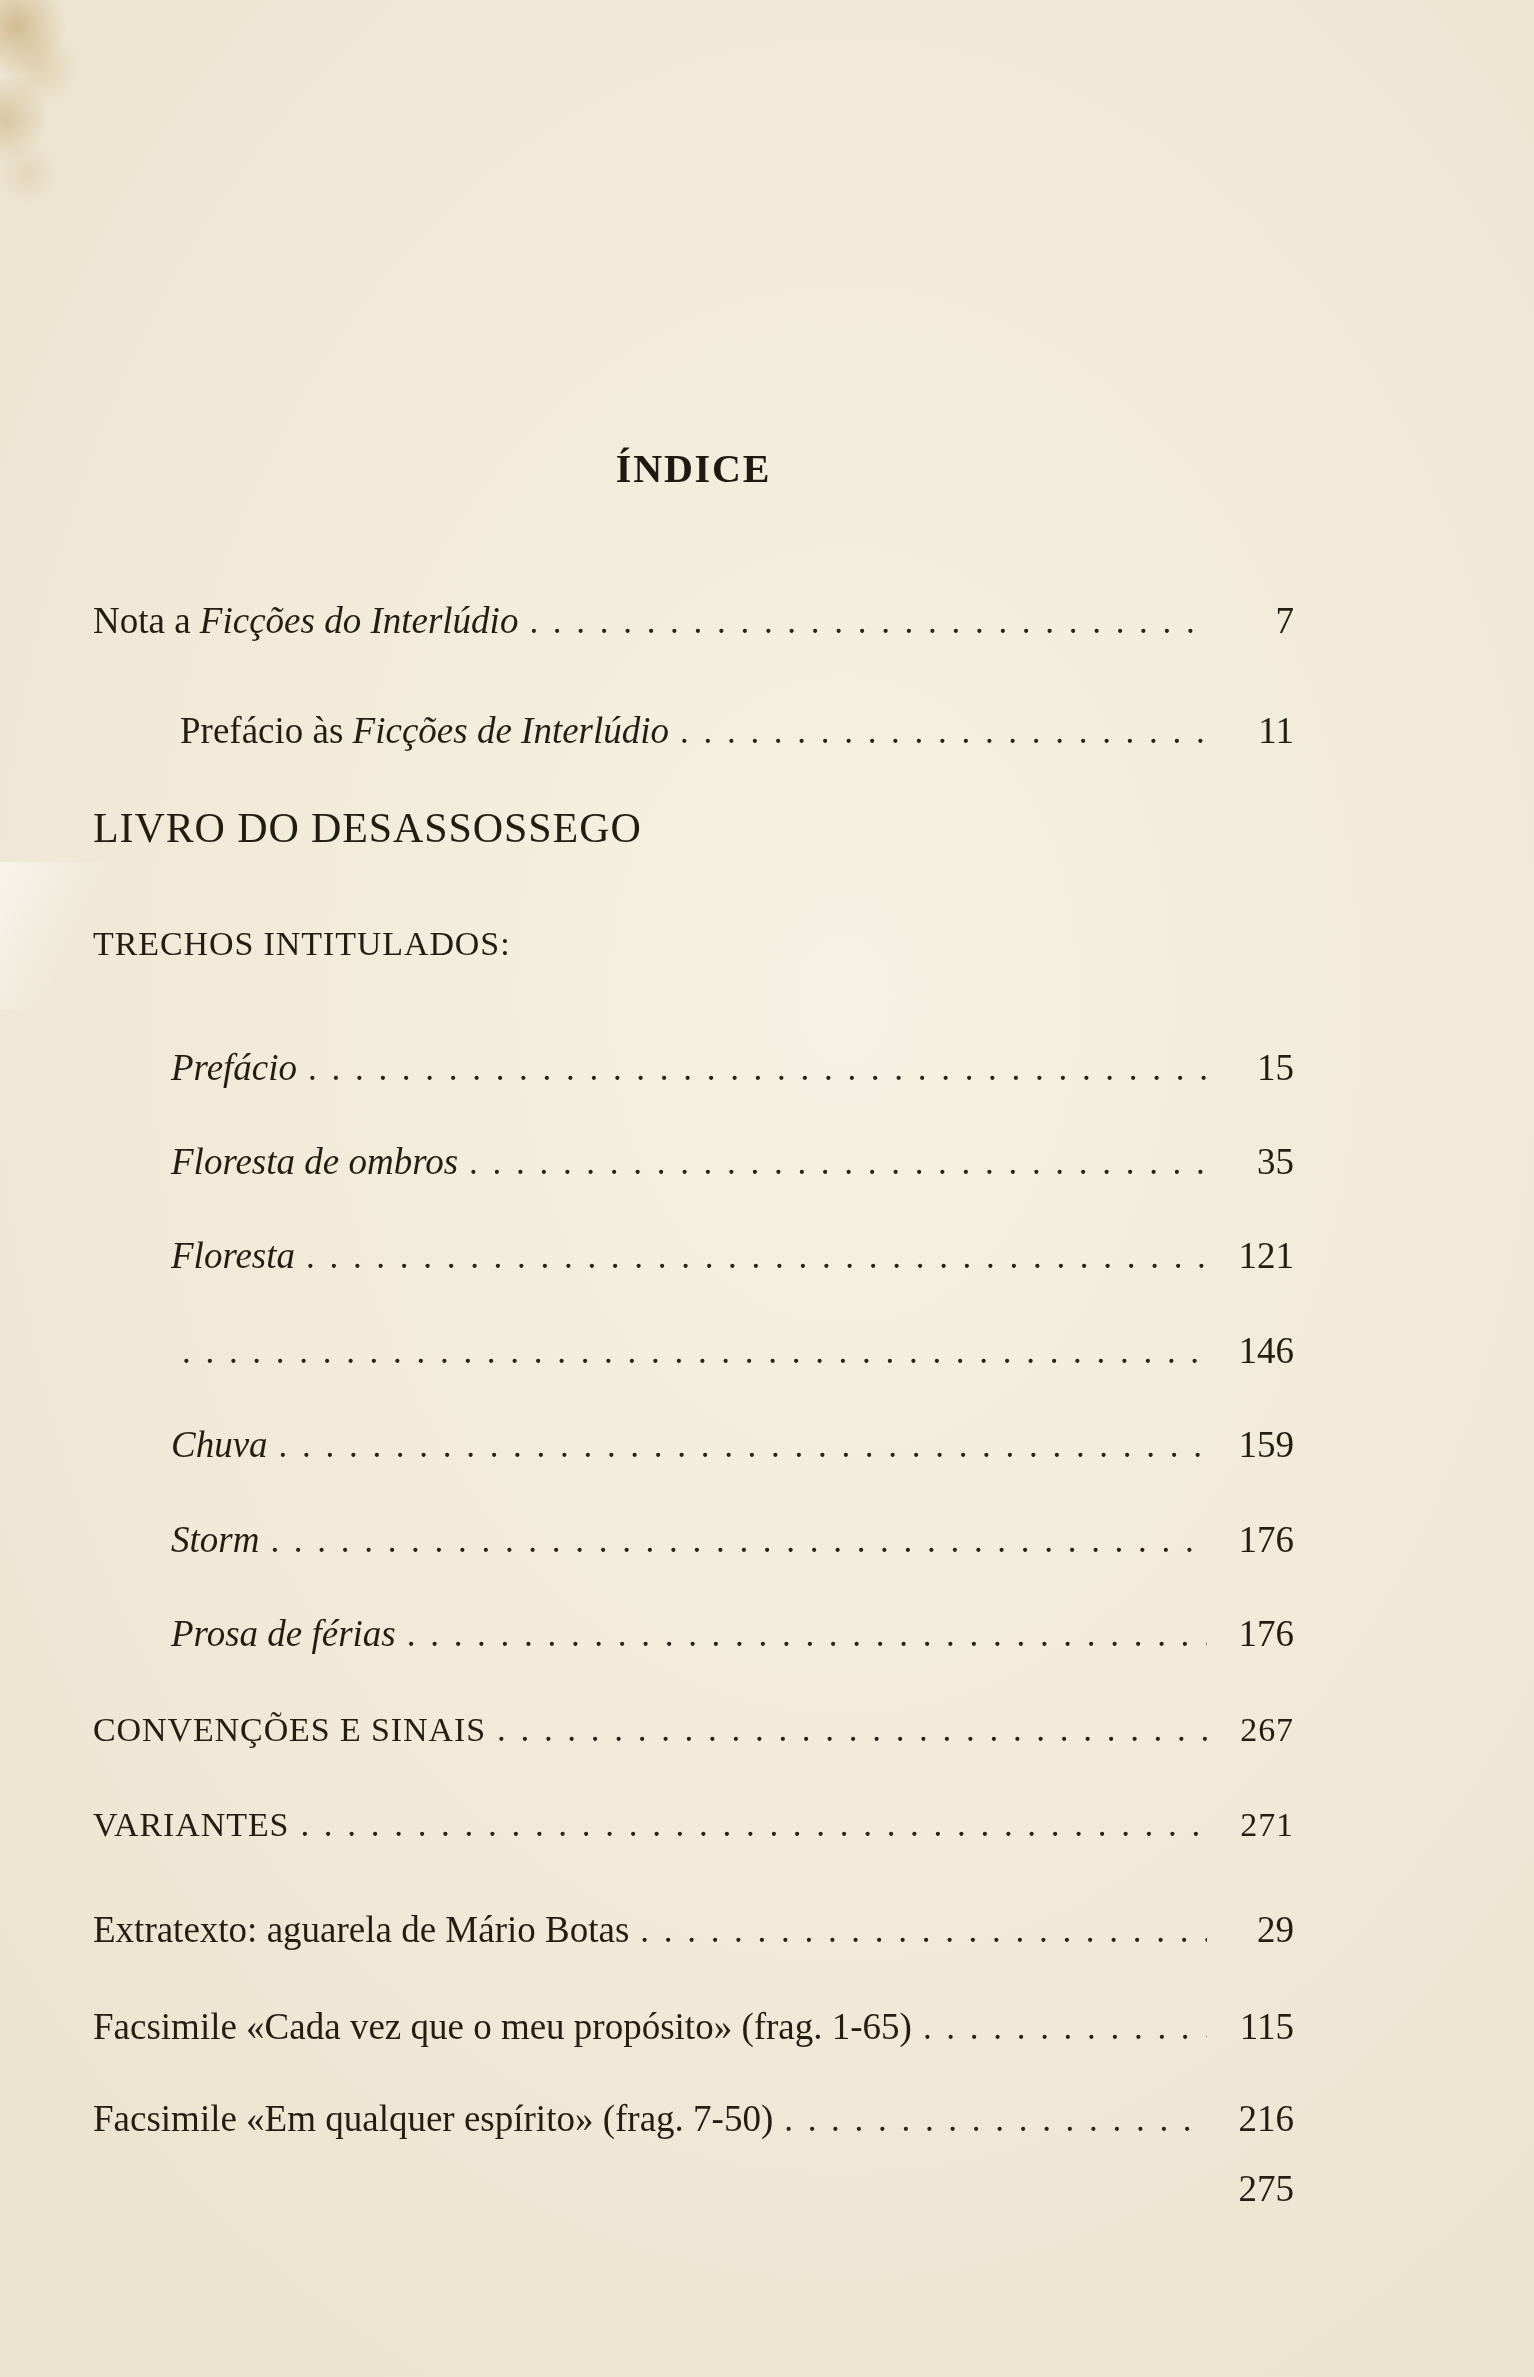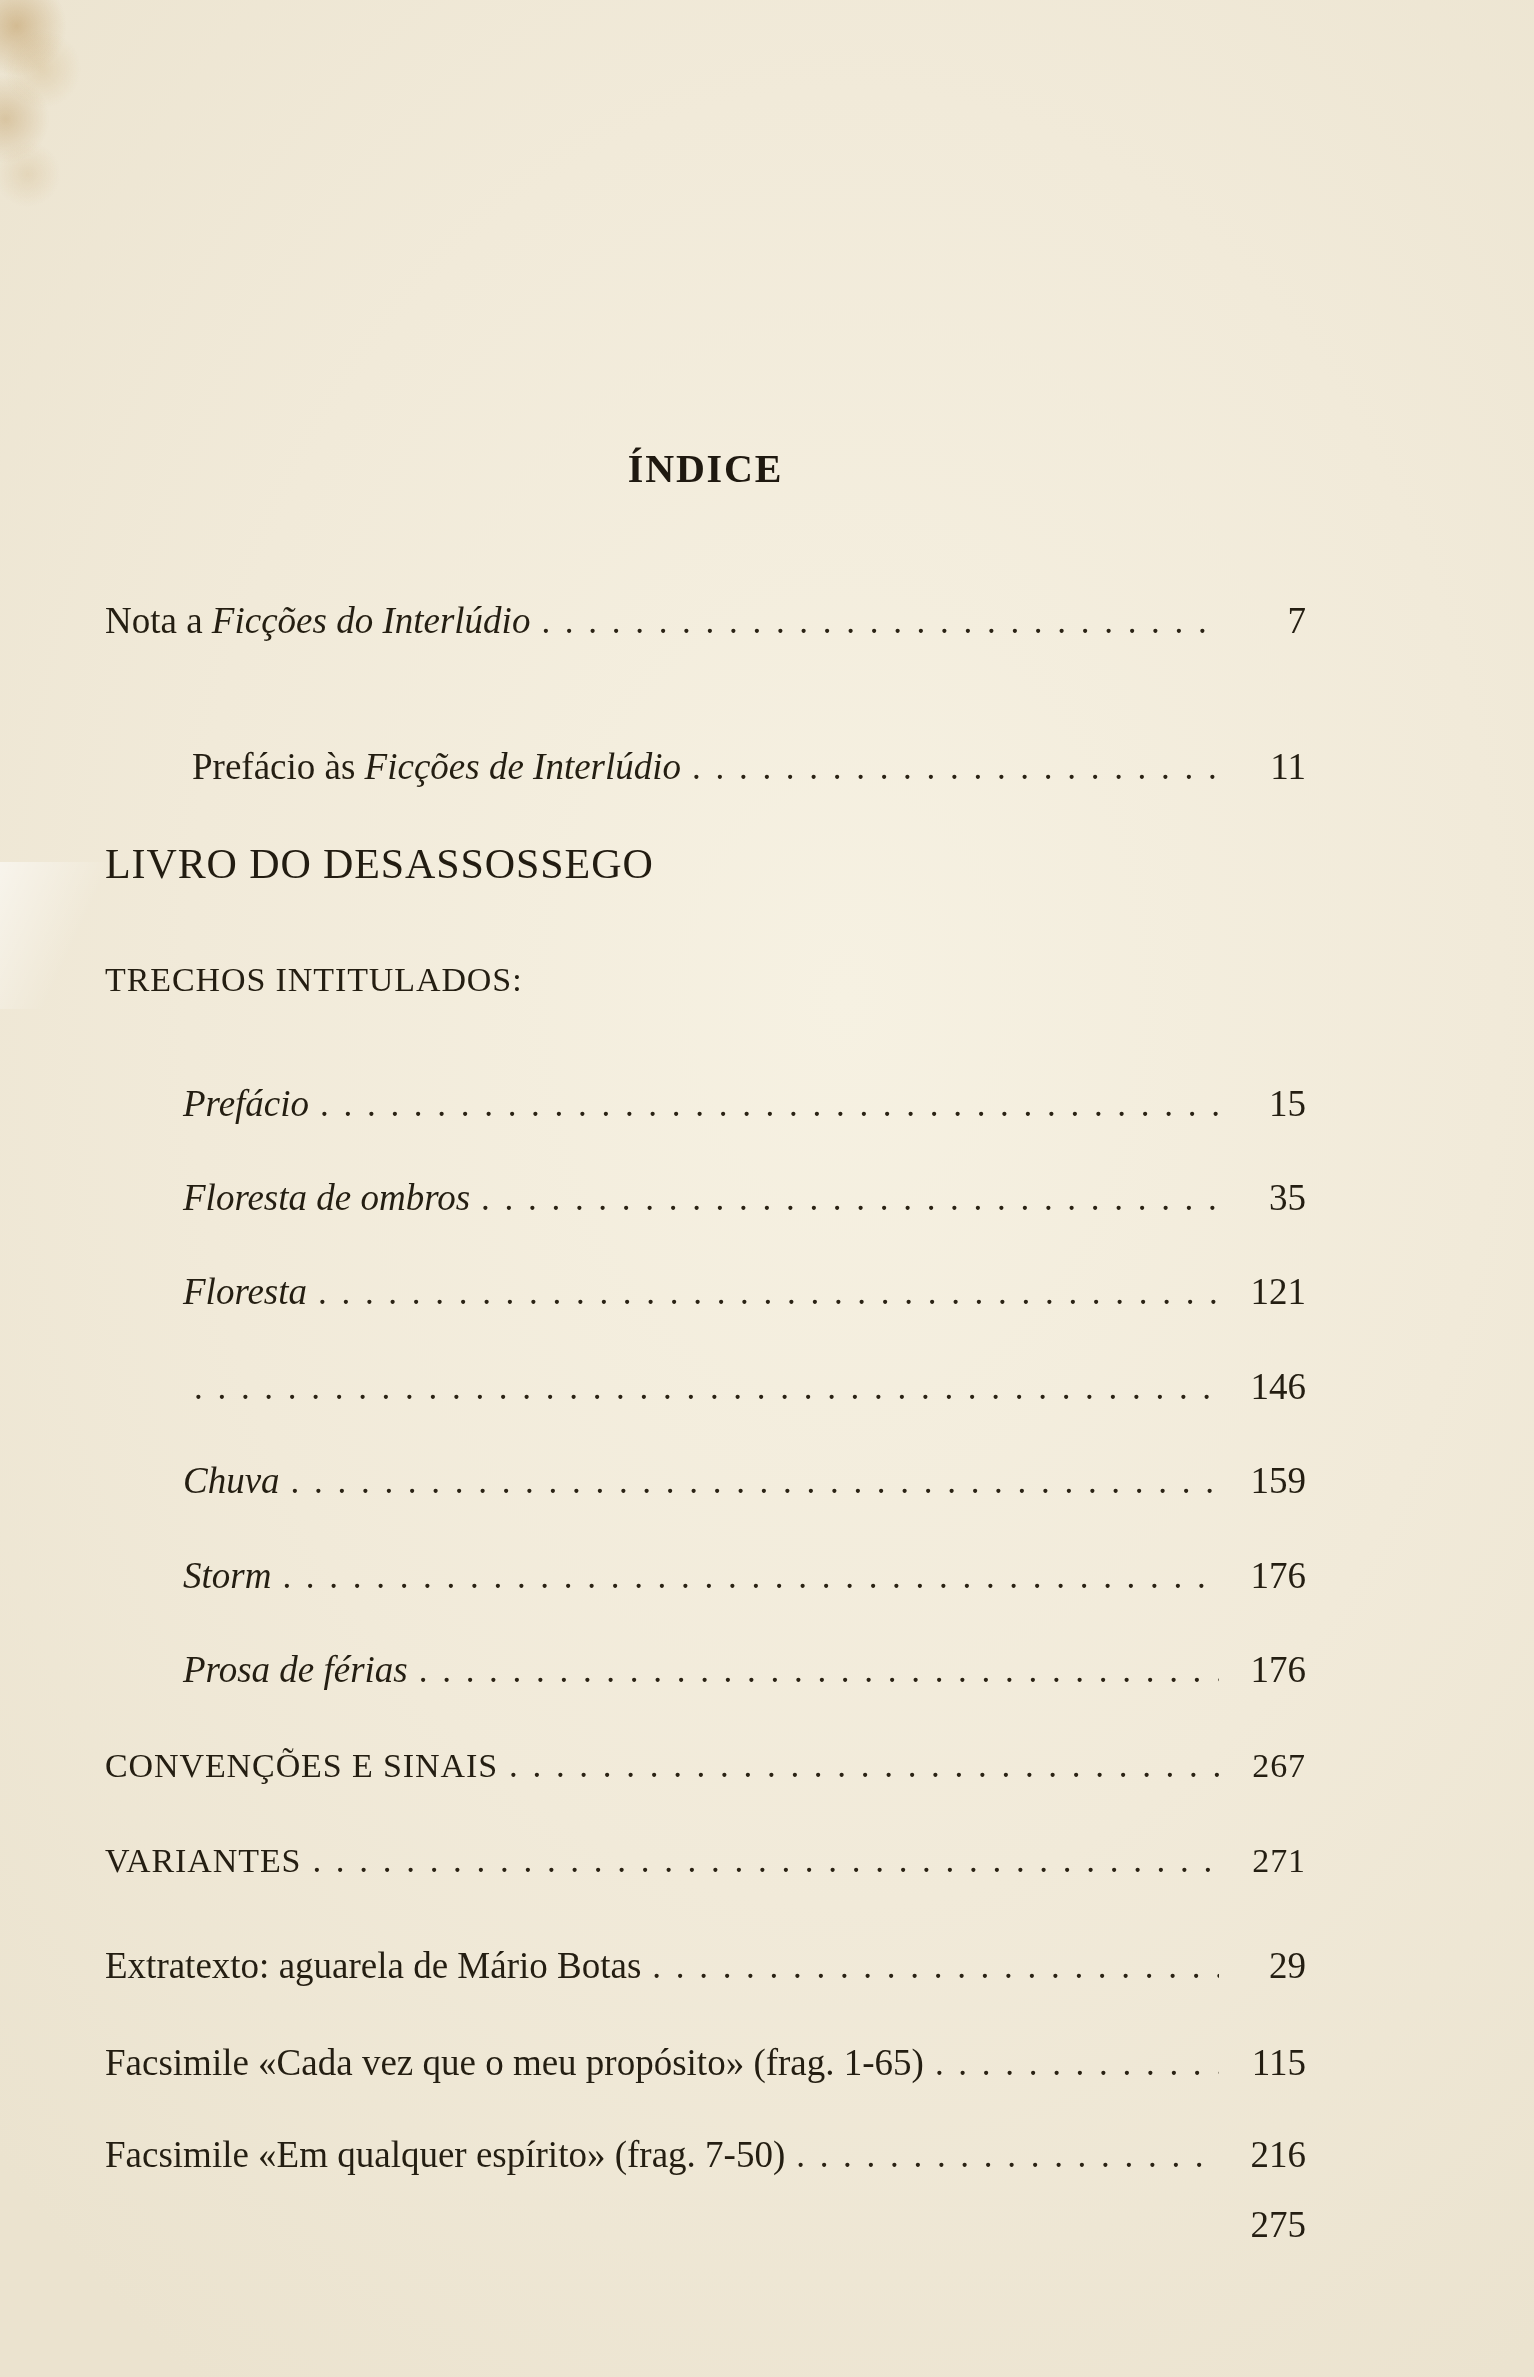--- a/index.html
+++ b/index.html
@@ -27,21 +27,21 @@
     position: absolute;
     left: 0;
     top: 862px;
     width: 119px;
     height: 147px;
     background: linear-gradient(115deg, rgba(255,255,255,0.55) 0%, rgba(255,255,255,0) 60%);
     pointer-events: none;
   }
   .page {
     position: absolute;
-    left: 105px;
+    left: 93px;
     top: 0;
     width: 1201px;
   }
   .index-title {
     margin: 0 0 110px 0;
     padding-top: 449px;
     text-align: center;
     font-size: 40px;
     line-height: 1;
     font-weight: bold;
@@ -82,21 +82,21 @@
     color: #2a2214;
   }
   .pagenum {
     flex: 0 0 auto;
     min-width: 87px;
     text-align: right;
     font-style: normal;
   }
   .indent-fm { padding-left: 87px; }
   .indent-trecho { padding-left: 78px; }
-  .mb-fm1 { margin-bottom: 102px; }
+  .mb-fm1 { margin-bottom: 66px; }
   .mb-fm2 { margin-bottom: 53px; }
   .mb-item { margin-bottom: 50px; }
   .mb-after-items { margin-bottom: 53px; }
   .mb-caps1 { margin-bottom: 53px; }
   .mb-caps2 { margin-bottom: 62px; }
   .mb-extra { margin-bottom: 52px; }
   .mb-facs1 { margin-bottom: 48px; }
   .mb-facs2 { margin-bottom: 26px; }
   .folio {
     font-size: 37px;

